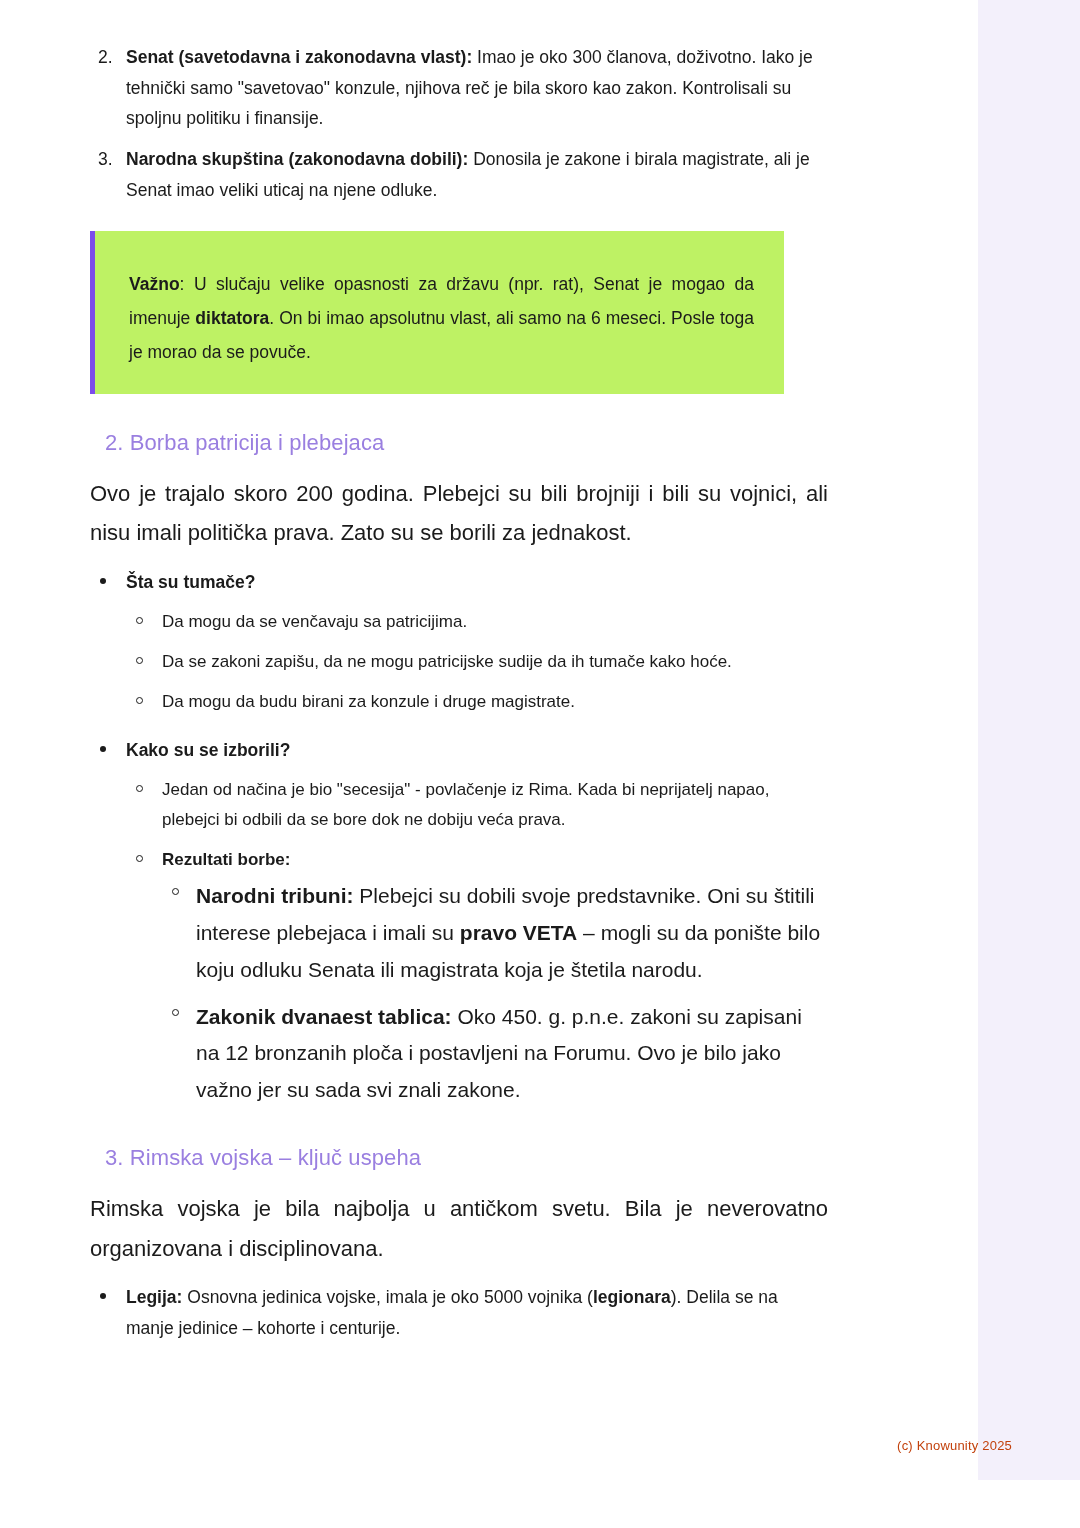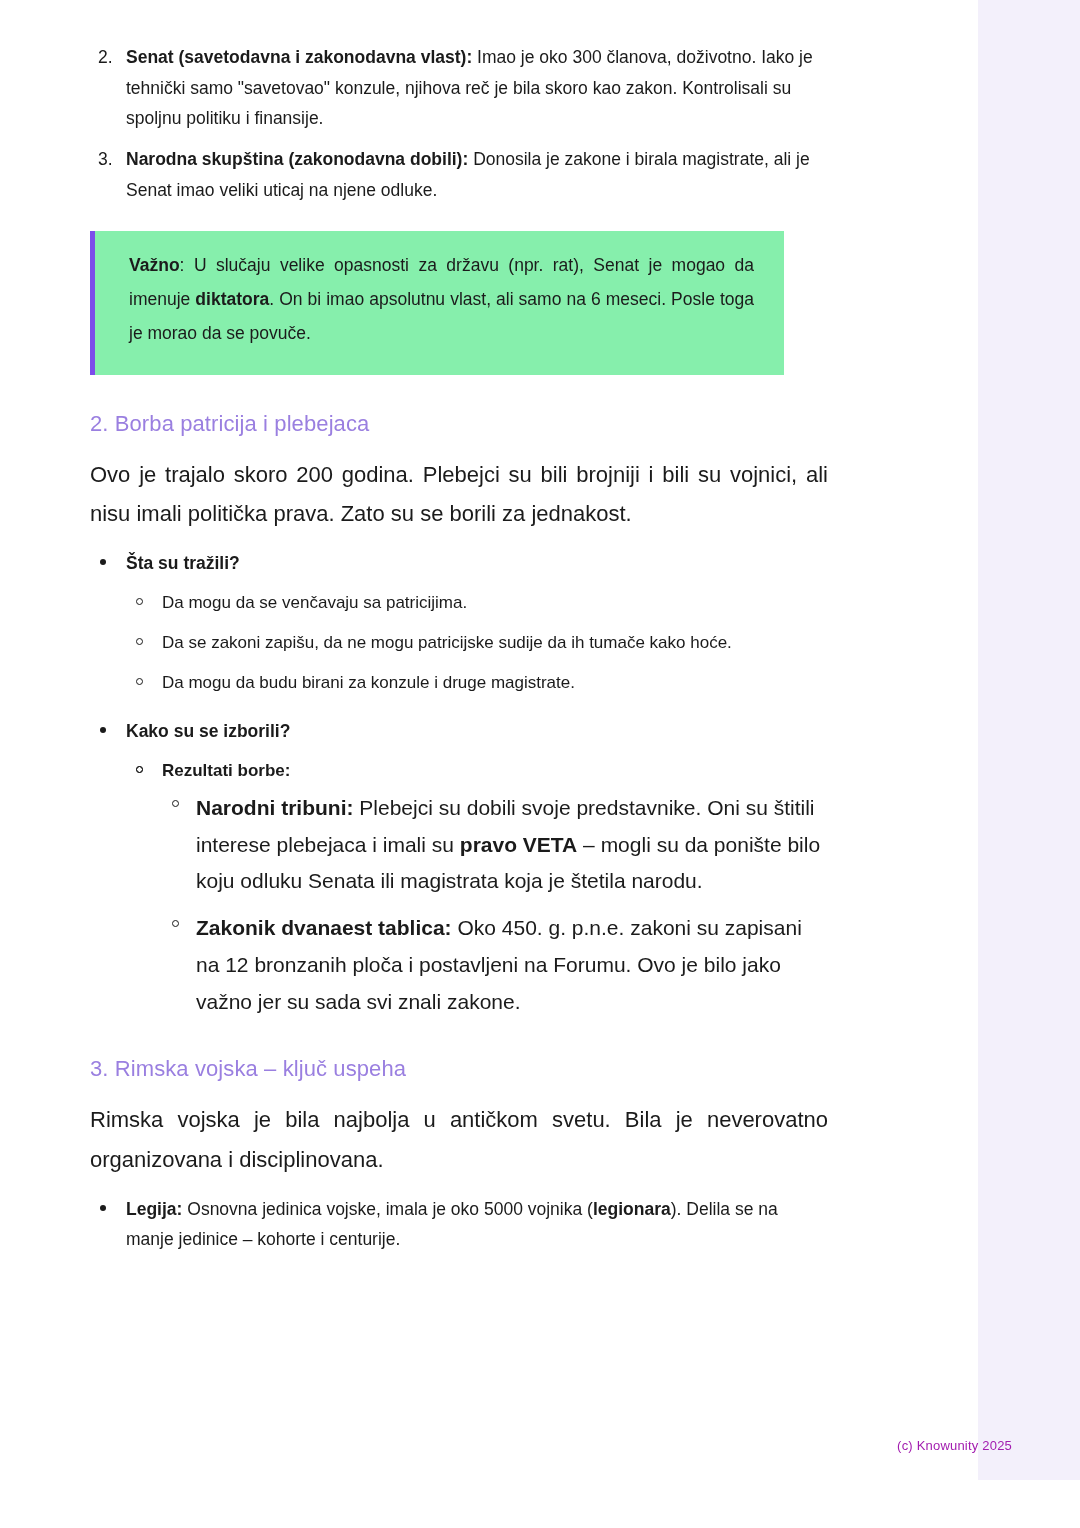--- a/index.html
+++ b/index.html
@@ -62,39 +62,39 @@
     top: 0;
     font-size: 17.5px;
     line-height: 1.75;
     color: #1b1b1b;
   }
   b, strong { font-weight: bold; }
 
   .callout {
     margin-top: 26px;
     margin-bottom: 26px;
-    background: #86efac;
+    background: #bef264;
     border-left: 5px solid #7c4dea;
-    padding: 17px 30px 24px 34px;
+    padding: 36px 30px 24px 34px;
     width: 694px;
     box-sizing: border-box;
   }
   .callout p {
     margin: 0;
     font-size: 17.5px;
     line-height: 1.95;
     text-align: justify;
     color: #1b1b1b;
   }
 
   h2.section {
     color: #9a7fe0;
     font-size: 22px;
     font-weight: normal;
-    margin: 36px 0 18px 0;
+    margin: 36px 0 18px 15px;
     letter-spacing: 0.1px;
   }
 
   p.para {
     font-size: 22px;
     line-height: 1.8;
     margin: 0 0 6px 0;
     text-align: justify;
     color: #1b1b1b;
   }
@@ -165,21 +165,21 @@
     border: 1.4px solid #1b1b1b;
     border-radius: 50%;
     box-sizing: border-box;
   }
 
   .footer {
     position: absolute;
     right: 68px;
     top: 1438px;
     font-size: 13px;
-    color: #a21caf;
+    color: #c2410c;
     letter-spacing: 0.2px;
   }
 </style>
 </head>
 <body>
 
 <div class="page">
 
   <div class="right-strip"></div>
   <div class="right-strip-inner"></div>
@@ -201,33 +201,33 @@
       <p><b>Važno</b><span>: U slučaju velike opasnosti za državu (npr. rat), Senat je mogao da imenuje </span><b>diktatora</b><span>. On bi imao apsolutnu vlast, ali samo na 6 meseci. Posle toga je morao da se povuče.</span></p>
     </div>
 
     <h2 class="section">2. Borba patricija i plebejaca</h2>
 
     <p class="para">Ovo je trajalo skoro 200 godina. Plebejci su bili brojniji i bili su vojnici, ali nisu imali politička prava. Zato su se borili za jednakost.</p>
 
     <ul class="bullets">
       <li class="bullet-item">
         <span class="dot"></span>
-        <b>Šta su tražili?</b>
+        <b>Šta su tumače?</b>
         <ul class="sublist">
           <li><span class="ring"></span><span>Da mogu da se venčavaju sa patricijima.</span></li>
           <li><span class="ring"></span><span>Da se zakoni zapišu, da ne mogu patricijske sudije da ih tumače kako hoće.</span></li>
           <li><span class="ring"></span><span>Da mogu da budu birani za konzule i druge magistrate.</span></li>
         </ul>
       </li>
 
       <li class="bullet-item">
         <span class="dot"></span>
         <b>Kako su se izborili?</b>
         <ul class="sublist">
-          <li><span class="ring"></span></li>
+          <li><span class="ring"></span><span>Jedan od načina je bio "secesija" - povlačenje iz Rima. Kada bi neprijatelj napao, plebejci bi odbili da se bore dok ne dobiju veća prava.</span></li>
           <li>
             <span class="ring"></span>
             <b>Rezultati borbe:</b>
             <ul class="sublist3">
               <li>
                 <span class="ring"></span>
                 <b>Narodni tribuni:</b><span> Plebejci su dobili svoje predstavnike. Oni su štitili interese plebejaca i imali su </span><b>pravo VETA</b><span> – mogli su da ponište bilo koju odluku Senata ili magistrata koja je štetila narodu.</span>
               </li>
               <li>
                 <span class="ring"></span>

